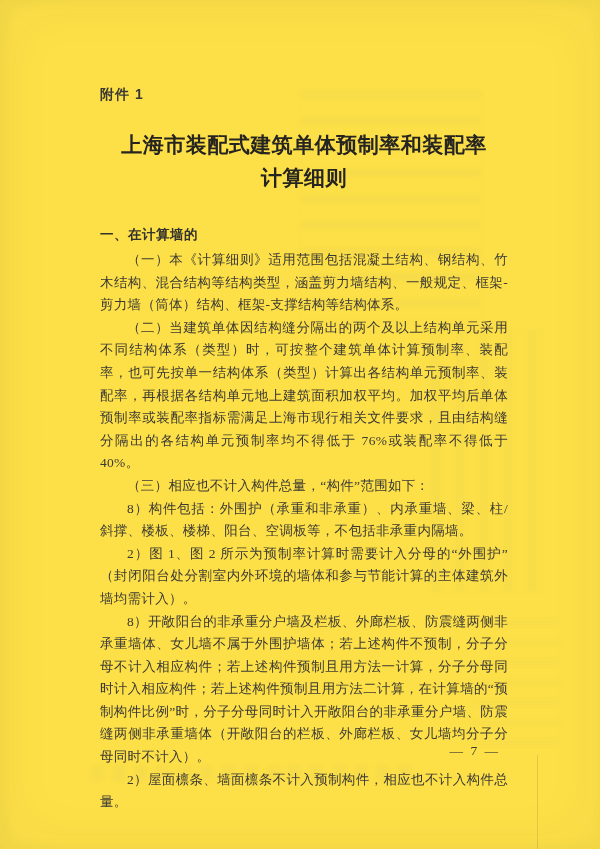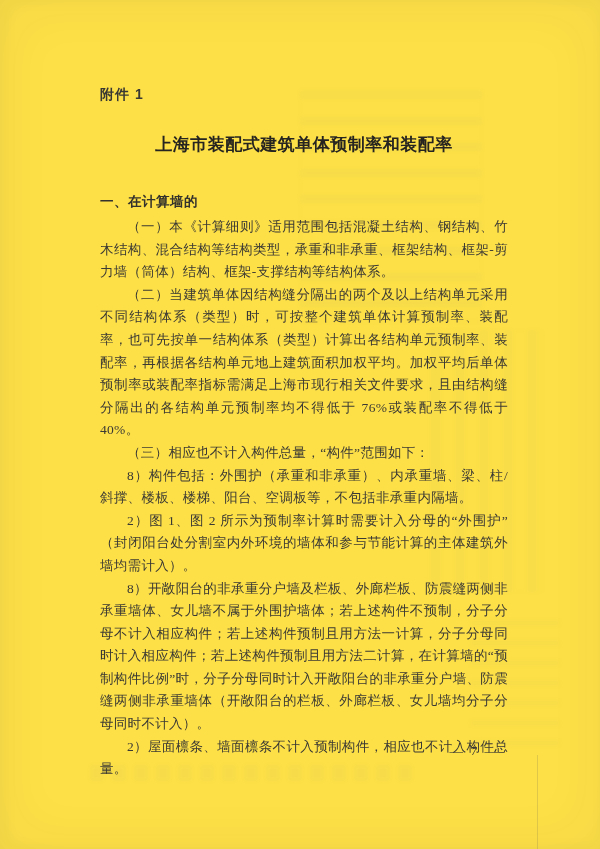--- a/index.html
+++ b/index.html
@@ -50,21 +50,21 @@
     font-weight: 700;
     font-size: 14px;
     color: #3a3833;
     letter-spacing: 1px;
   }
   .doc-title {
     margin-top: 24px;
     text-align: center;
     font-family: "Liberation Sans", "DejaVu Sans", sans-serif;
     font-weight: 700;
-    font-size: 17px;
+    font-size: 21px;
     line-height: 33px;
     color: #262420;
     letter-spacing: 0.5px;
   }
   .section-heading {
     margin-top: 30px;
     font-family: "Liberation Sans", "DejaVu Sans", sans-serif;
     font-weight: 700;
     font-size: 13.5px;
     line-height: 22px;
@@ -101,26 +101,27 @@
   <div class="bleed b3"></div>
   <div class="bleed b4"></div>
   <div class="bleed edge-line"></div>
 
   <div class="content">
 
     <div class="attachment-label">附件 1</div>
 
     <div class="doc-title">
       <div>上海市装配式建筑单体预制率和装配率</div>
+      <div>计算细则</div>
     </div>
 
     <div class="section-heading">一、在计算墙的</div>
 
     <div class="body-text">
-      <p>（一）本《计算细则》适用范围包括混凝土结构、钢结构、竹木结构、混合结构等结构类型，承重和非承重、框架结构、框架-剪力墙（筒体）结构、框架-支撑结构等结构体系。</p>
+      <p>（一）本《计算细则》适用范围包括混凝土结构、钢结构、竹木结构、混合结构等结构类型，涵盖剪力墙结构、一般规定、框架-剪力墙（筒体）结构、框架-支撑结构等结构体系。</p>
       <p>（二）当建筑单体因结构缝分隔出的两个及以上结构单元采用不同结构体系（类型）时，可按整个建筑单体计算预制率、装配率，也可先按单一结构体系（类型）计算出各结构单元预制率、装配率，再根据各结构单元地上建筑面积加权平均。加权平均后单体预制率或装配率指标需满足上海市现行相关文件要求，且由结构缝分隔出的各结构单元预制率均不得低于 76%或装配率不得低于 40%。</p>
       <p>（三）相应也不计入构件总量，“构件”范围如下：</p>
       <p>8）构件包括：外围护（承重和非承重）、内承重墙、梁、柱/斜撑、楼板、楼梯、阳台、空调板等，不包括非承重内隔墙。</p>
       <p>2）图 1、图 2 所示为预制率计算时需要计入分母的“外围护”（封闭阳台处分割室内外环境的墙体和参与节能计算的主体建筑外墙均需计入）。</p>
       <p>8）开敞阳台的非承重分户墙及栏板、外廊栏板、防震缝两侧非承重墙体、女儿墙不属于外围护墙体；若上述构件不预制，分子分母不计入相应构件；若上述构件预制且用方法一计算，分子分母同时计入相应构件；若上述构件预制且用方法二计算，在计算墙的“预制构件比例”时，分子分母同时计入开敞阳台的非承重分户墙、防震缝两侧非承重墙体（开敞阳台的栏板、外廊栏板、女儿墙均分子分母同时不计入）。</p>
       <p>2）屋面檩条、墙面檩条不计入预制构件，相应也不计入构件总量。</p>
     </div>
 
   </div>
 

